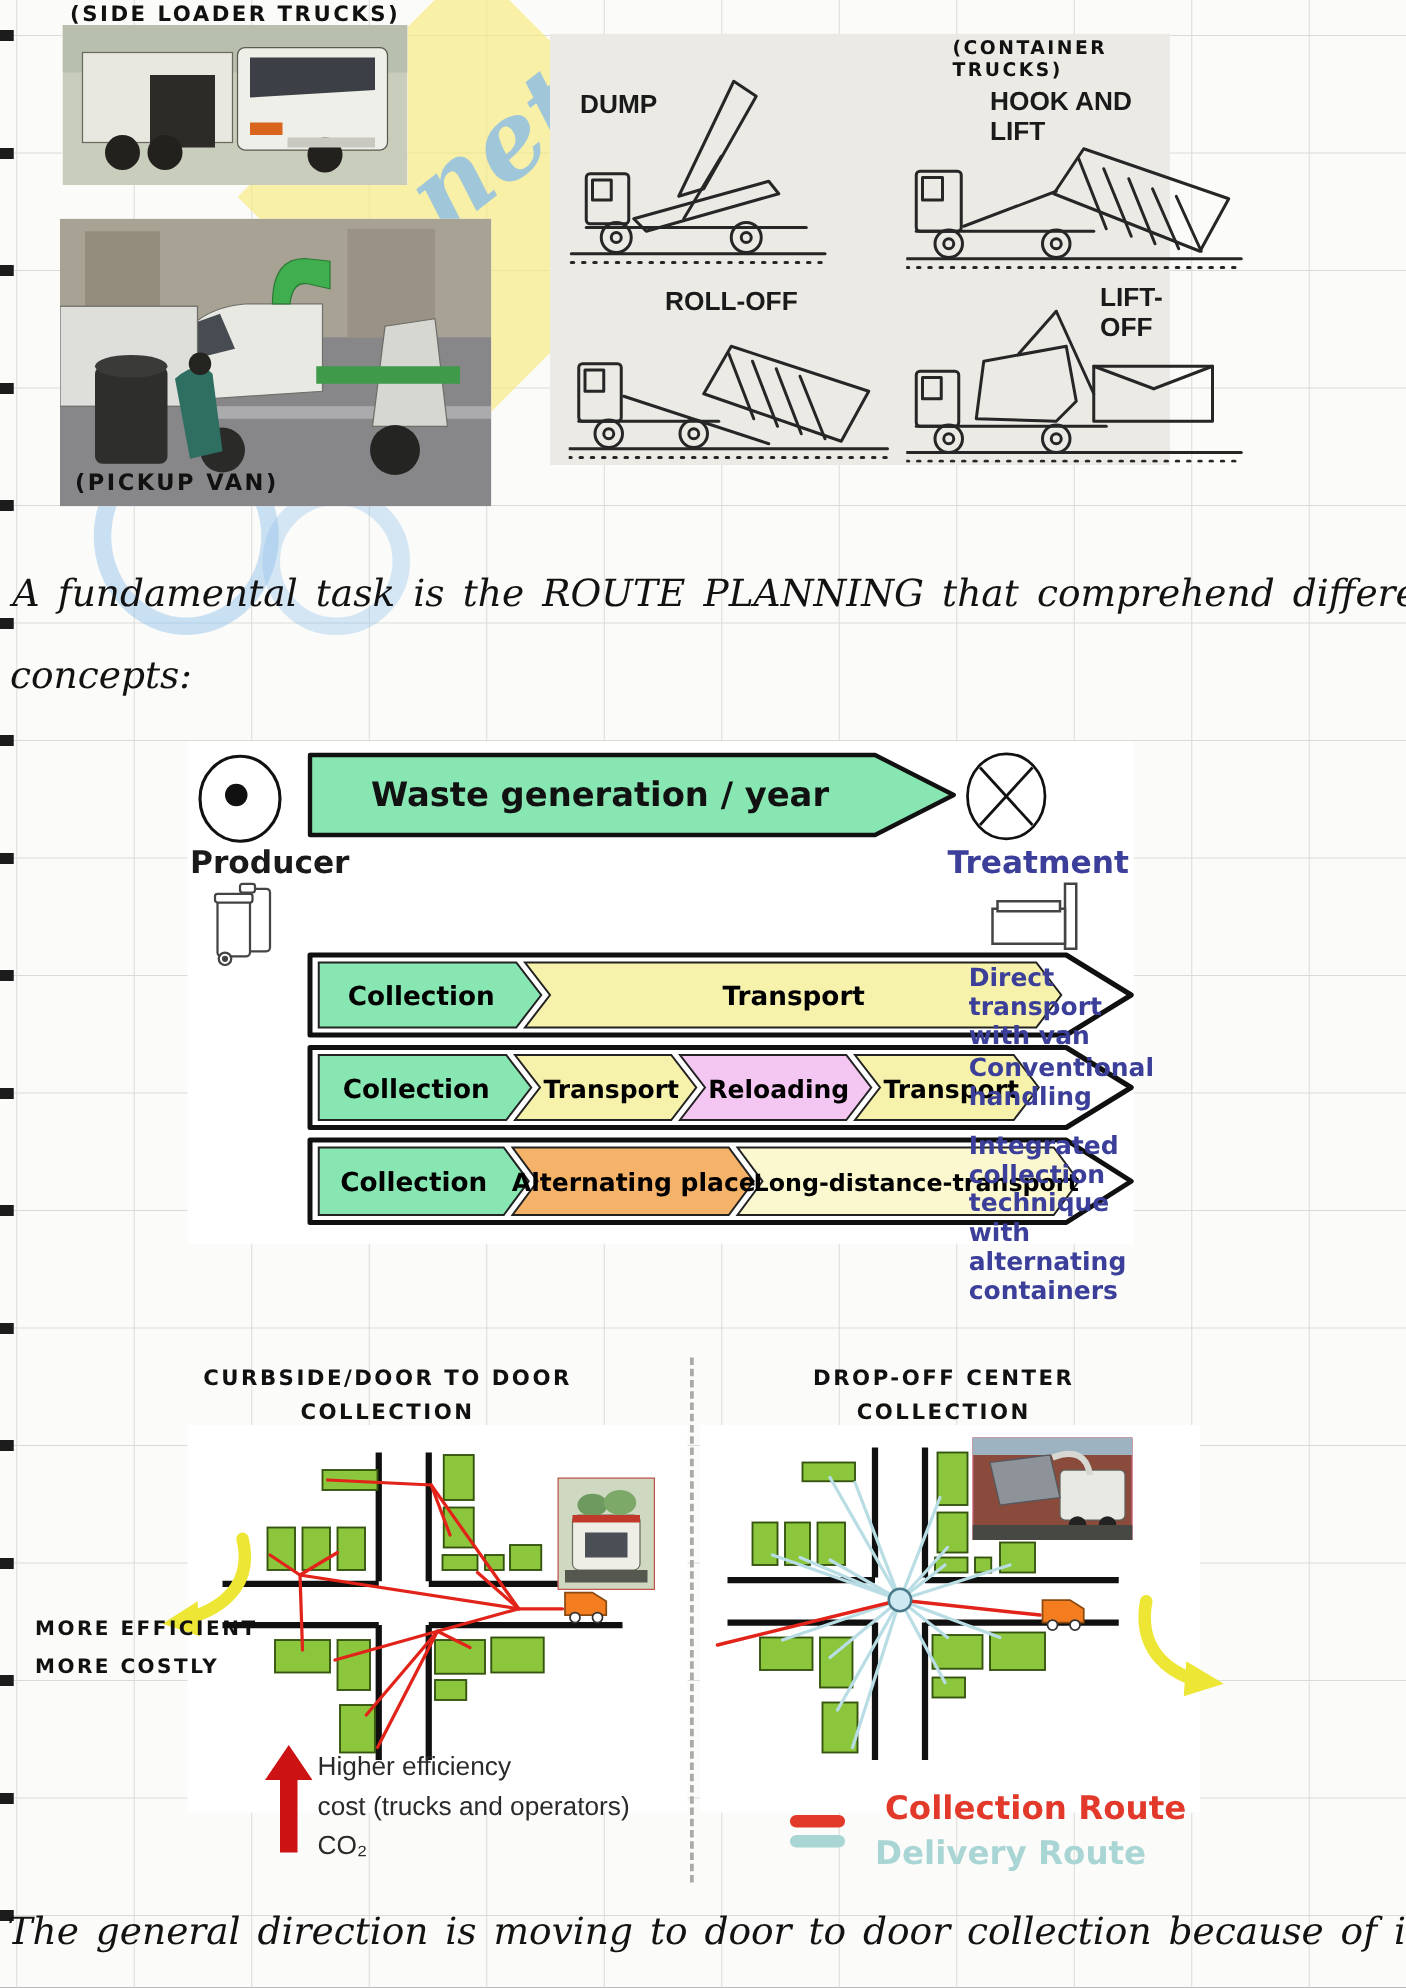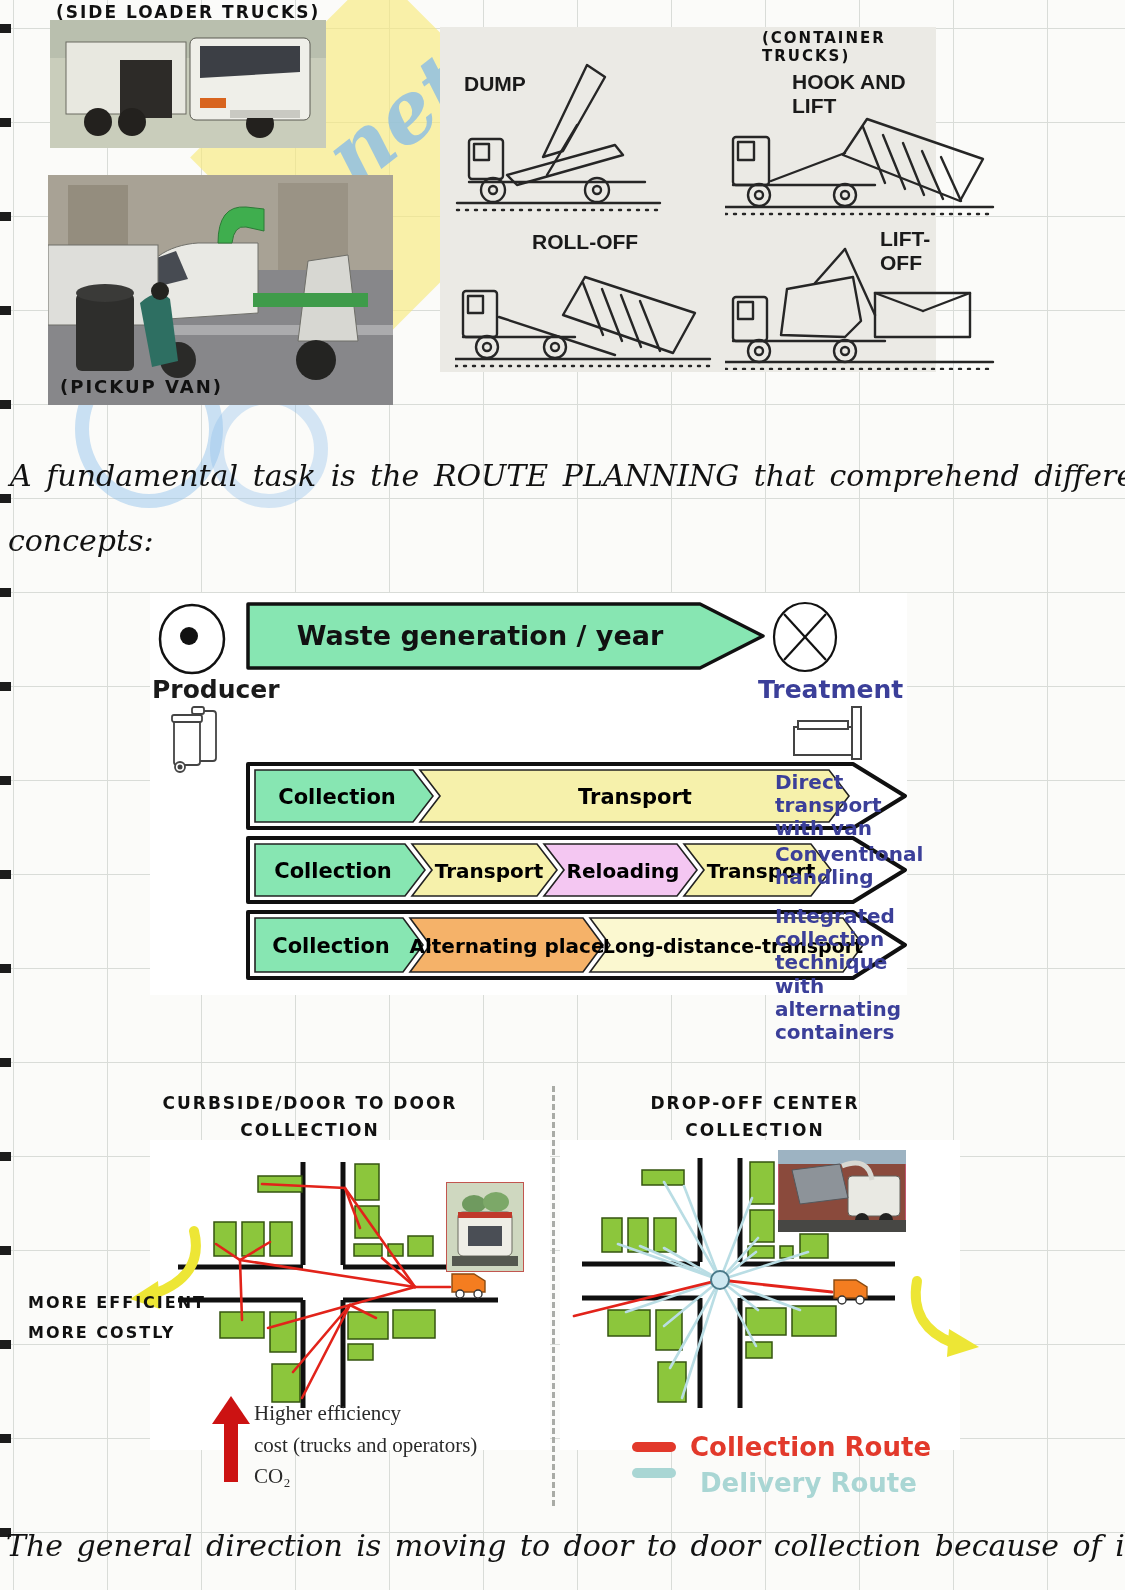--- a/index.html
+++ b/index.html
@@ -404,26 +404,26 @@
 
   <svg class="abs z3" style="left:905px;top:1275px;" width="90" height="90" viewBox="0 0 90 90">
     <path d="M12,6 C6,38 22,58 48,68" fill="none" stroke="var(--arrow_yellow)" stroke-width="10" stroke-linecap="round"></path>
     <polygon points="44,54 74,72 42,82" fill="var(--arrow_yellow)"></polygon>
   </svg>
 
   <svg class="abs z3" style="left:212px;top:1396px;" width="38" height="88" viewBox="0 0 38 88">
     <polygon points="19,0 38,28 0,28" fill="var(--eff_arrow_red)"></polygon>
     <rect x="12" y="26" width="14" height="60" fill="var(--eff_arrow_red)"></rect>
   </svg>
-  <div class="abs pre z2" style="left:254px;top:1398px;font-size:21px;line-height:1.5;color:#2a2a2a;font-family:Liberation Serif, serif;">Higher efficiency
+  <div class="abs pre z2" style="left:254px;top:1398px;font-size:21px;line-height:1.5;color:#2a2a2a;font-family:Liberation Sans, sans-serif;">Higher efficiency
 cost (trucks and operators)
 CO₂</div>
 
   <div class="abs z2" style="left:632px;top:1432px;">
-    <div style="display:flex;align-items:center;gap:14px;">
+    <div style="display:flex;align-items:flex-end;gap:32px;">
       <div class="legend-dash" style="width:44px;background:var(--legend_red);"></div>
       <span class="legend-text" style="color:var(--legend_red);">Collection Route</span>
     </div>
     <div style="display:flex;align-items:flex-start;gap:24px;margin-top:6px;">
       <div class="legend-dash" style="width:44px;background:var(--legend_teal);"></div>
       <span class="legend-text" style="color:var(--legend_teal);">Delivery Route</span>
     </div>
   </div>
 
   <div class="abs script z2" style="left:6px;top:1528px;font-size:30px;word-spacing:4px;">The general direction is moving to door to door collection because of it's efficiency (the</div>

